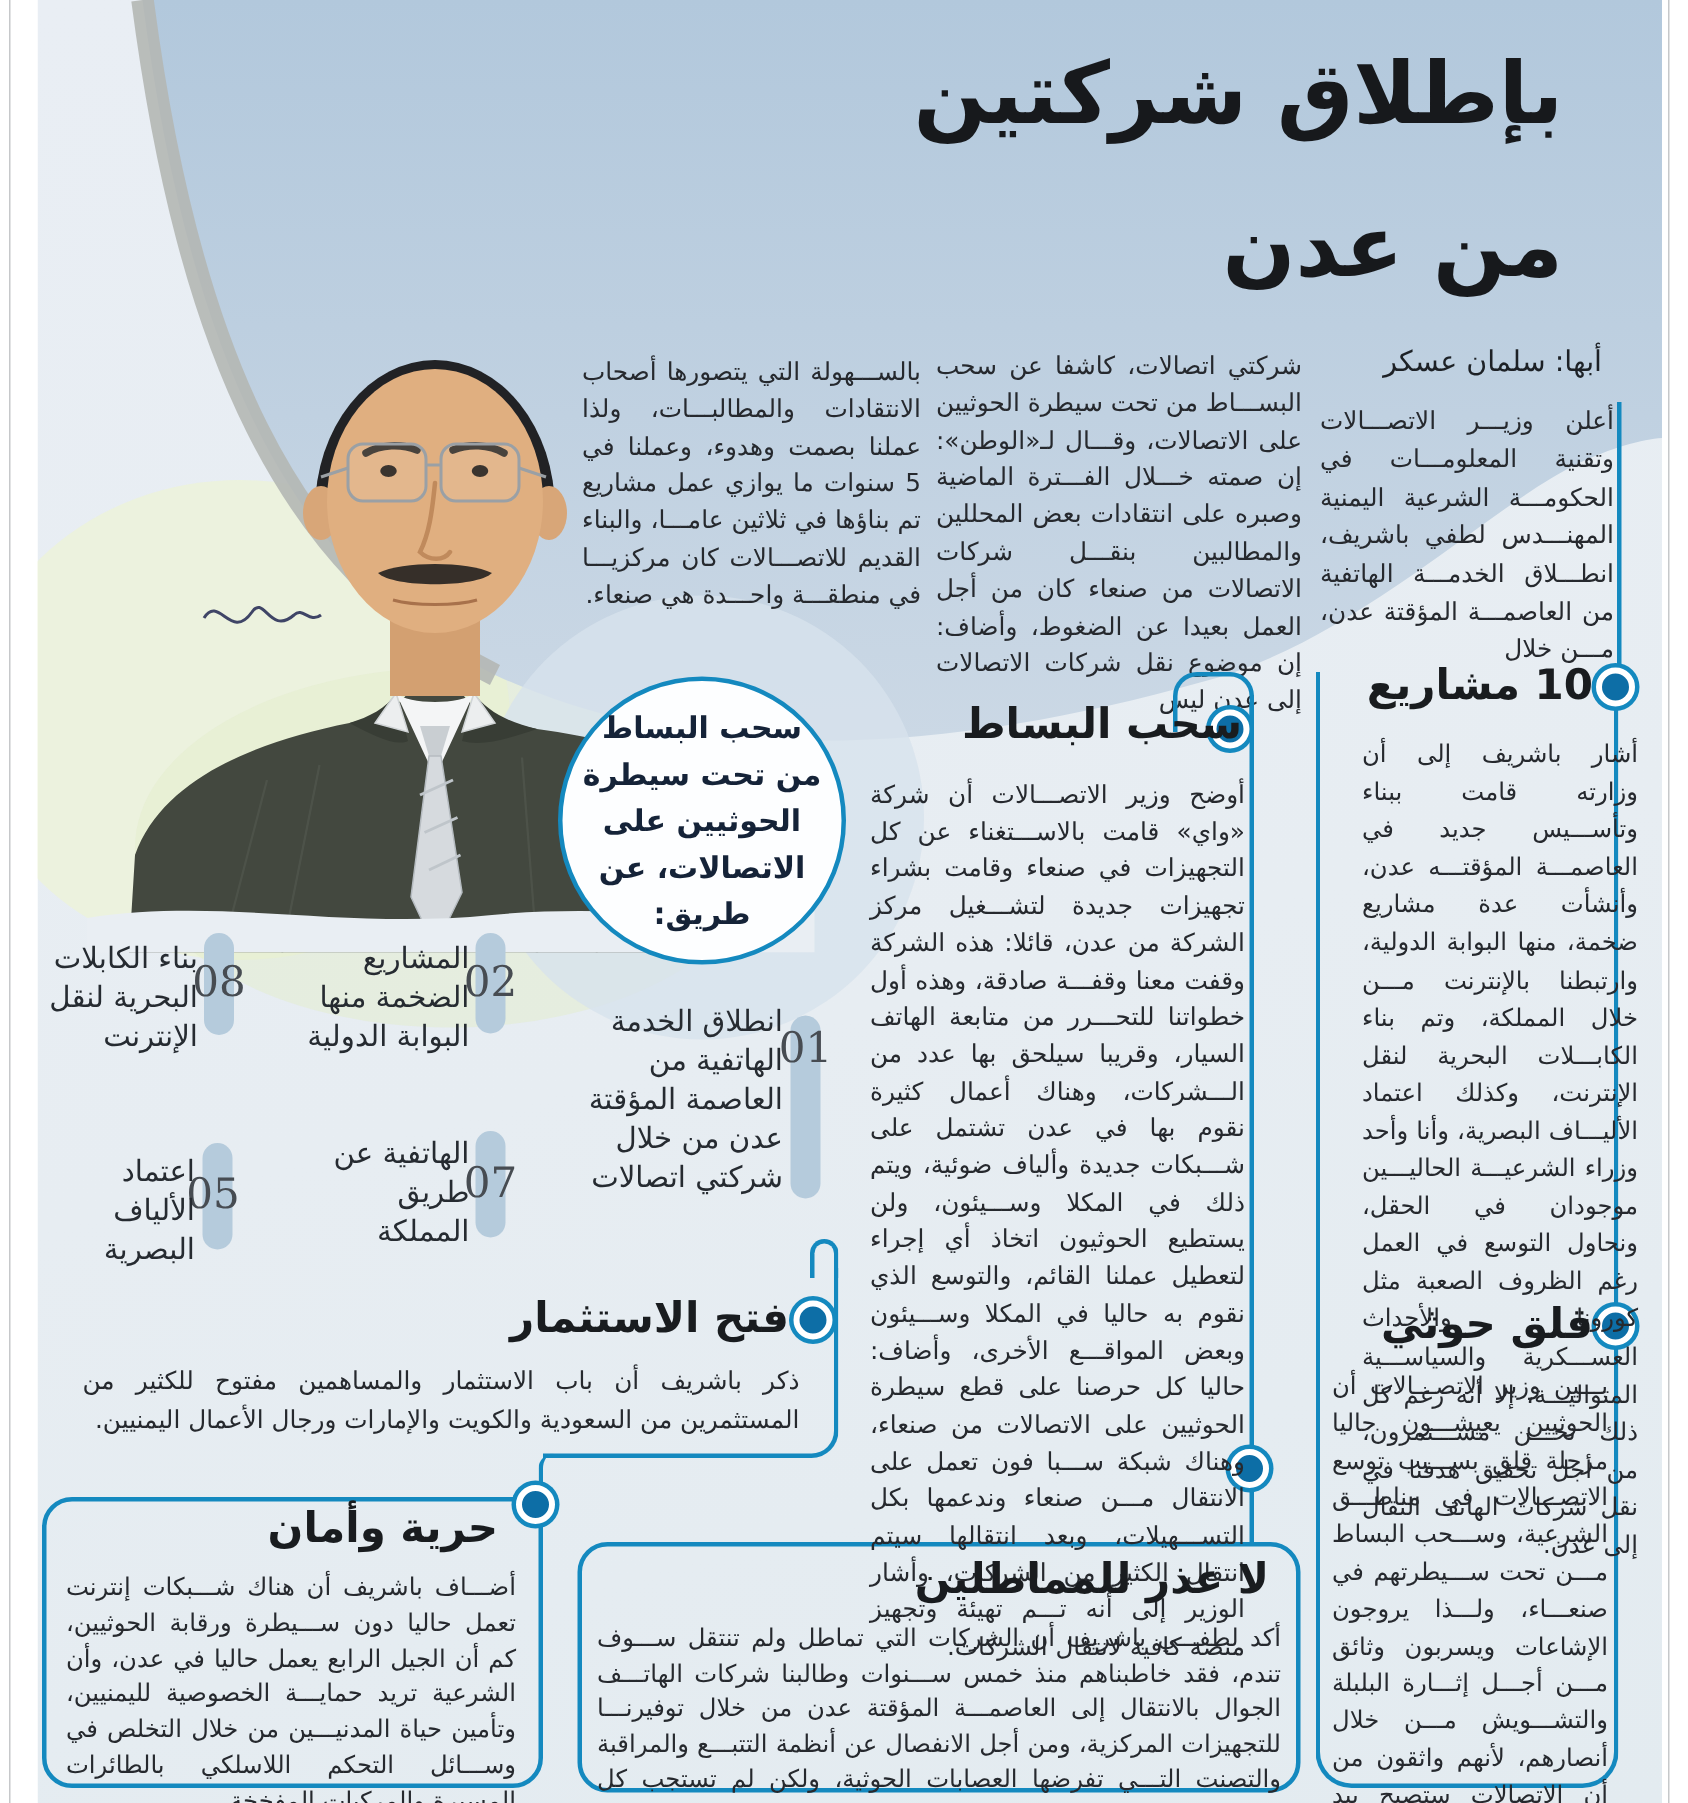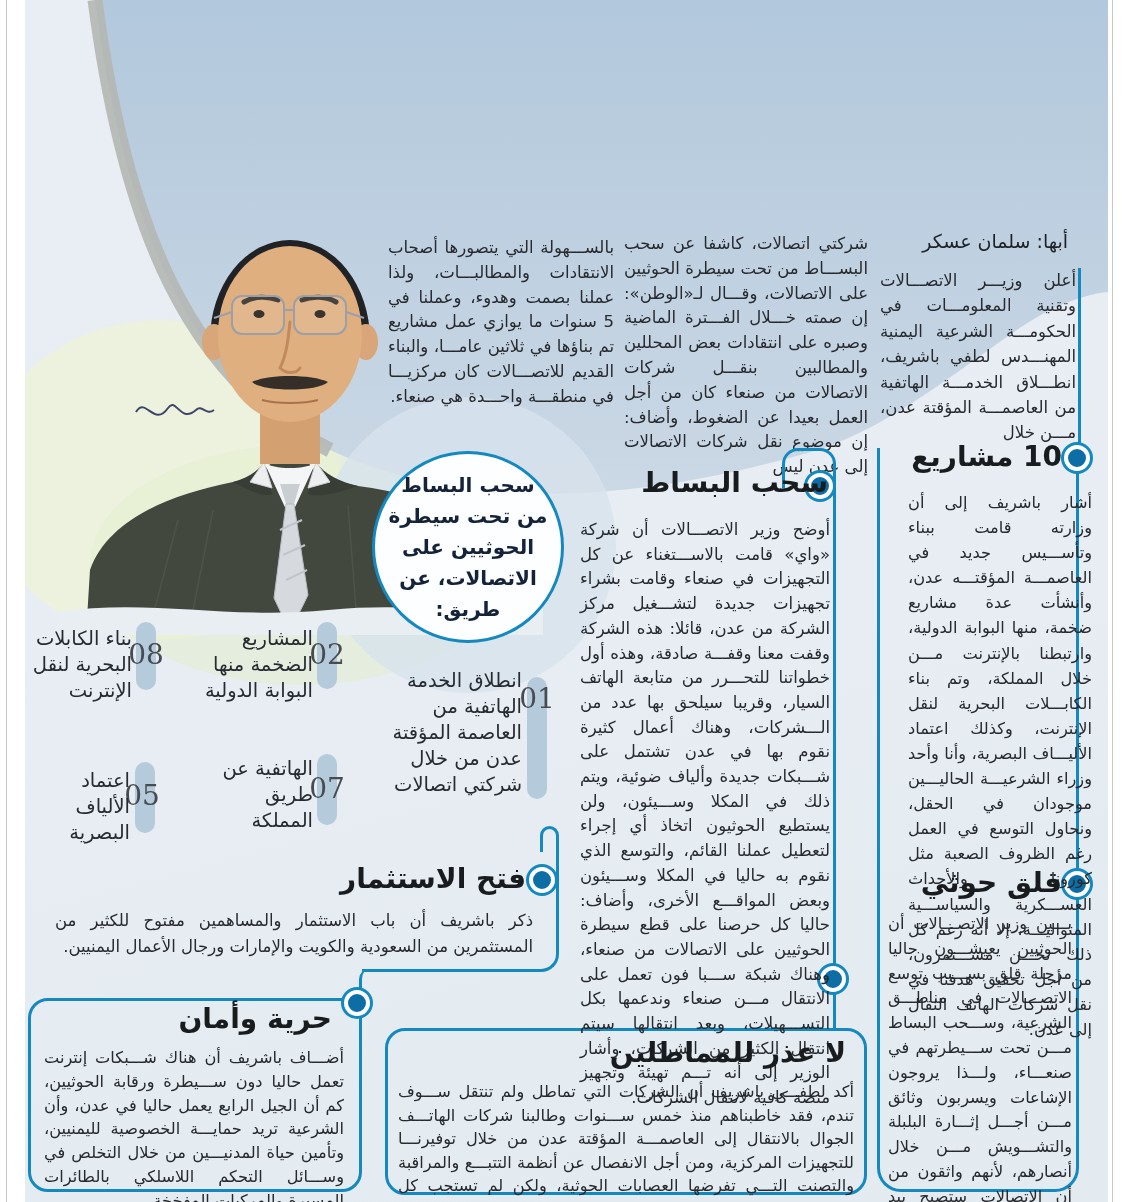--- a/index.html
+++ b/index.html
@@ -137,20 +137,21 @@
       <path d="M318,222 L336,228"></path>
   </g>
   <path d="M262,232 C260,252 258,266 252,278 C258,284 268,284 272,278" stroke="#c08a5c" stroke-width="3" fill="none" stroke-linecap="round"></path>
   <path d="M224,292 C240,284 284,284 300,292 C290,302 234,302 224,292 Z" fill="#362f29"></path>
   <path d="M234,310 C248,314 276,314 290,310" stroke="#a8714b" stroke-width="2" fill="none"></path>
   <path d="M108,322 C118,306 126,338 140,318 C148,306 152,334 168,320 C174,314 178,326 186,320" stroke="#3f4566" stroke-width="2" fill="none"></path>
   <path d="M30,545 L30,522 C120,508 200,530 300,520 C380,512 440,526 515,512 L515,545 Z" fill="#e9eef3"></path>
 </svg>
 
 <div class="abs title ar">
+  <div>بإطلاق شركتين من عدن</div>
 </div>
 
 <div class="abs byline ar">أبها: سلمان عسكر</div>
 <div class="abs col ar i-right">أعلن وزيـــر الاتصـــالات وتقنية المعلومـــات في الحكومـــة الشرعية اليمنية المهنـــدس لطفي باشريف، انطـــلاق الخدمـــة الهاتفية من العاصمـــة المؤقتة عدن، مـــن خلال</div>
 <div class="abs col ar i-middle">شركتي اتصالات، كاشفا عن سحب البســـاط من تحت سيطرة الحوثيين على الاتصالات، وقـــال لـ«الوطن»: إن صمته خـــلال الفـــترة الماضية وصبره على انتقادات بعض المحللين والمطالبين بنقـــل شركات الاتصالات من صنعاء كان من أجل العمل بعيدا عن الضغوط، وأضاف: إن موضوع نقل شركات الاتصالات إلى عدن ليس</div>
 <div class="abs col ar i-left">بالســـهولة التي يتصورها أصحاب الانتقادات والمطالبـــات، ولذا عملنا بصمت وهدوء، وعملنا في 5 سنوات ما يوازي عمل مشاريع تم بناؤها في ثلاثين عامـــا، والبناء القديم للاتصـــالات كان مركزيـــا في منطقـــة واحـــدة هي صنعاء.</div>
 
 <div class="abs badge ar">
   <div>سحب البساط</div>
   <div>من تحت سيطرة</div>

